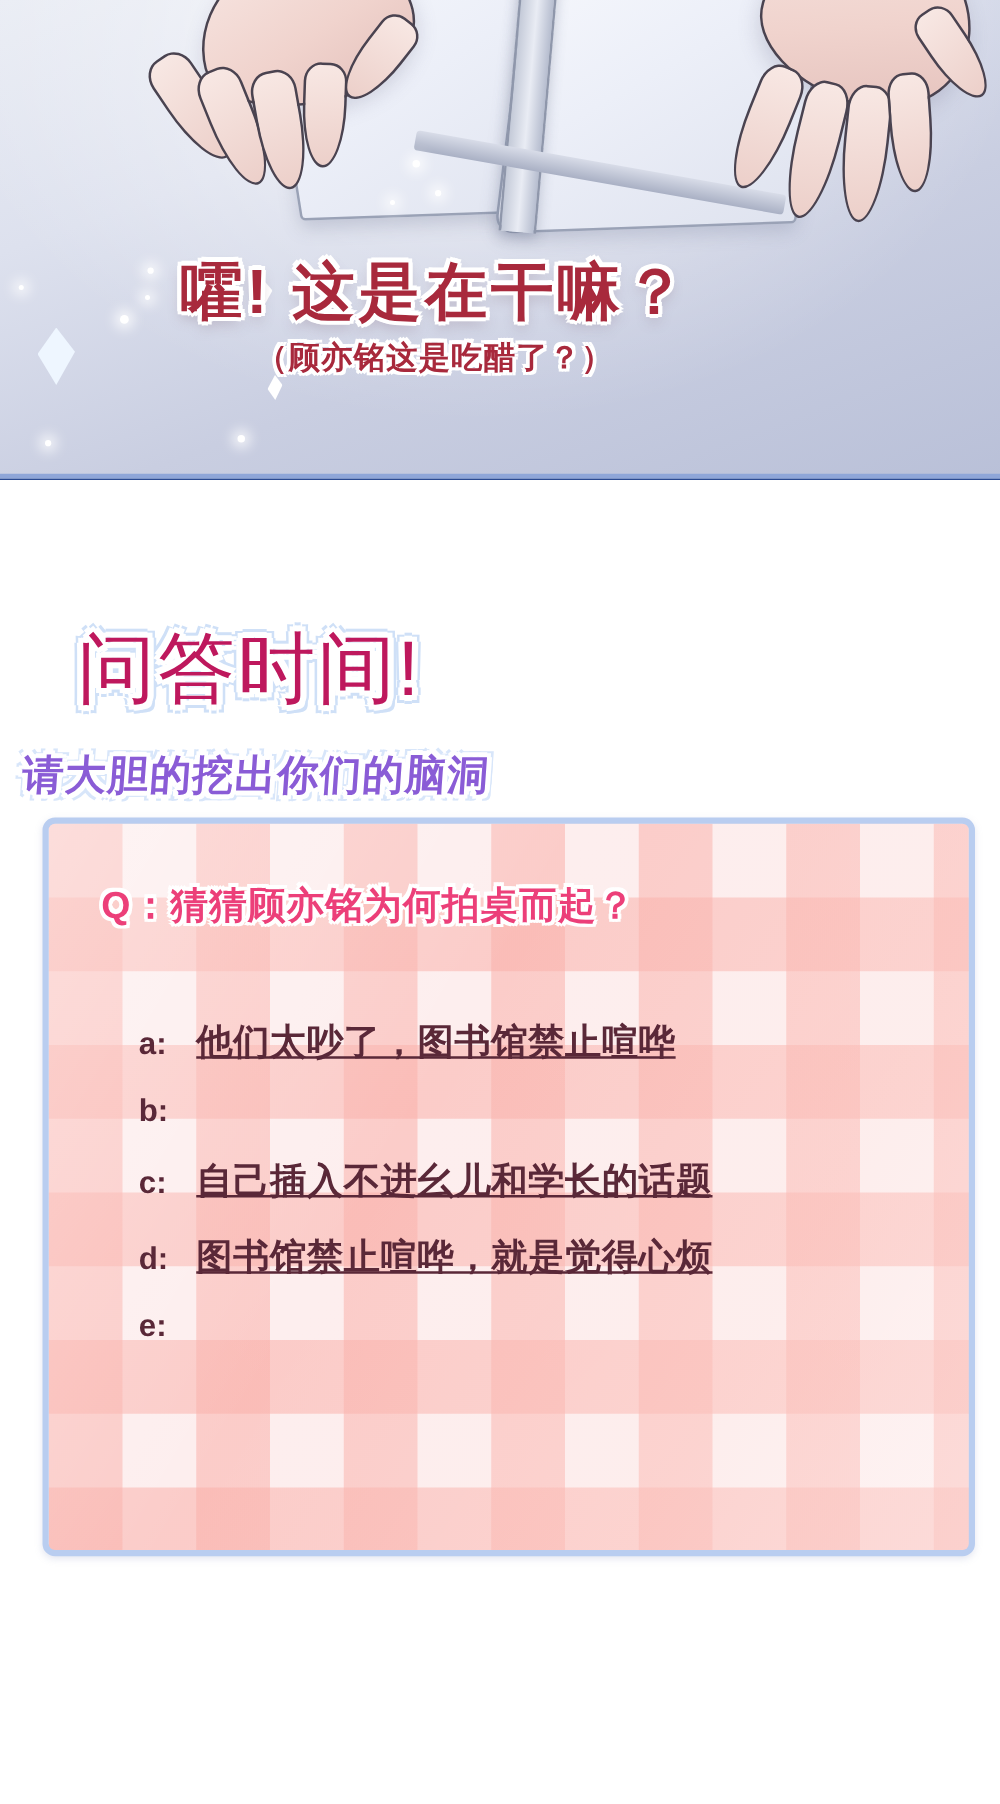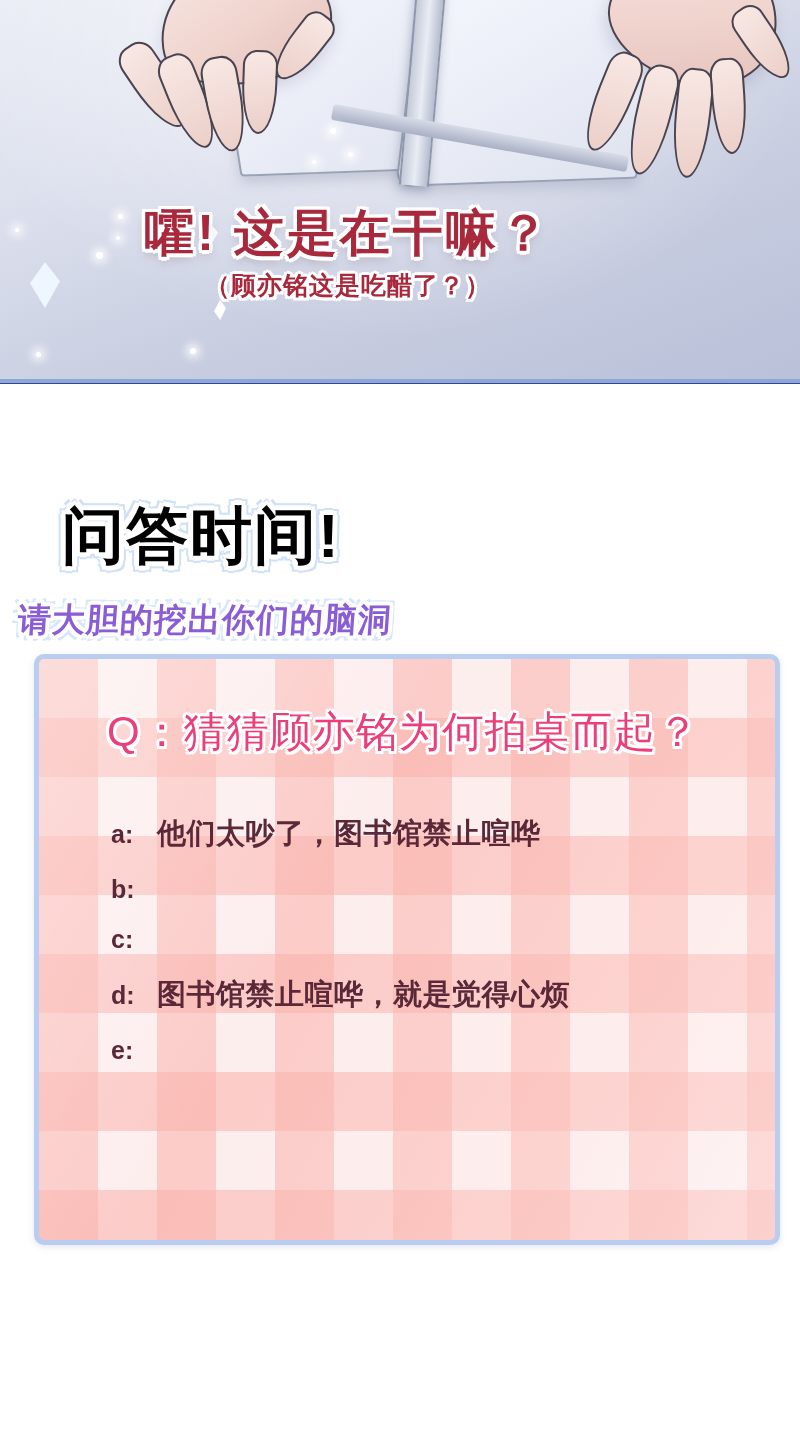--- a/index.html
+++ b/index.html
@@ -104,21 +104,21 @@
   }
 
   .divider-bar{position:absolute;left:0;top:383px;width:800px;height:8px;background:#2b4a91;}
   .divider-bar-lite{position:absolute;left:0;top:379px;width:800px;height:4px;background:#8fa6d8;}
 
   
   .panel-qa{position:absolute;left:0;top:391px;width:800px;height:1052px;background:#ffffff;}
 
   .qa-title{
     position:absolute;left:62px;top:114px;
-    font-size:62px;font-weight:bold;color:#000000;letter-spacing:2px;line-height:1;
+    font-size:62px;font-weight:normal;color:#be185d;letter-spacing:2px;line-height:1;
     text-shadow:
       -4px -4px 0 #fff, 4px -4px 0 #fff, -4px 4px 0 #fff, 4px 4px 0 #fff,
       0 -5px 0 #fff, 0 5px 0 #fff, -5px 0 0 #fff, 5px 0 0 #fff,
       -6px -6px 0 #cfe0f7, 6px -6px 0 #cfe0f7, -6px 6px 0 #cfe0f7, 6px 6px 0 #cfe0f7,
       0 -7px 0 #cfe0f7, 0 7px 0 #cfe0f7, -7px 0 0 #cfe0f7, 7px 0 0 #cfe0f7;
   }
   .qa-subtitle{
     position:absolute;left:18px;top:212px;
     font-size:33px;font-weight:bold;color:#8a5cd6;letter-spacing:1px;line-height:1;
     transform:skewX(-4deg);
@@ -139,34 +139,33 @@
     background-size:118px 118px, 118px 118px;
     box-shadow:0 2px 6px rgba(150,160,200,.25);
   }
   .qa-card-tint{
     position:absolute;inset:0;
     background:linear-gradient(120deg, rgba(255,255,255,.34) 0%, rgba(255,255,255,0) 40%, rgba(255,236,232,.22) 75%, rgba(255,255,255,.30) 100%);
   }
 
   .question{
     position:absolute;left:42px;top:45px;
-    font-size:42px;font-weight:normal;color:#ec3f79;letter-spacing:1px;white-space:nowrap;
+    font-size:30px;font-weight:bold;color:#ec3f79;letter-spacing:1px;white-space:nowrap;
     text-shadow:
       -2.5px -2.5px 0 #fff, 2.5px -2.5px 0 #fff, -2.5px 2.5px 0 #fff, 2.5px 2.5px 0 #fff,
       0 -3px 0 #fff, 0 3px 0 #fff, -3px 0 0 #fff, 3px 0 0 #fff;
-    margin-left: 26px;
   }
 
   .options{position:absolute;left:72px;top:155px;width:640px;}
   .option-row{
     display:flex;align-items:baseline;margin-bottom:21px;
     color:#5a2838;font-weight:bold;white-space:nowrap;
   }
   .option-key{font-size:25px;width:46px;flex:0 0 46px;letter-spacing:0px;}
-  .option-text{font-size:29px;letter-spacing:.5px;}
+  .option-text{font-size:29px;letter-spacing:.5px;text-decoration:underline;}
 </style>
 </head>
 <body>
 
 <div class="panel-top">
   <div class="desk-glow"></div>
 
   <div class="book">
     <div class="book-page page-left"></div>
     <div class="book-page page-right"></div>
@@ -227,20 +226,21 @@
     <div class="options">
       <div class="option-row">
         <span class="option-key">a:</span>
         <span class="option-text">他们太吵了，图书馆禁止喧哗</span>
       </div>
       <div class="option-row">
         <span class="option-key">b:</span>
       </div>
       <div class="option-row">
         <span class="option-key">c:</span>
+        <span class="option-text">自己插入不进幺儿和学长的话题</span>
       </div>
       <div class="option-row">
         <span class="option-key">d:</span>
         <span class="option-text">图书馆禁止喧哗，就是觉得心烦</span>
       </div>
       <div class="option-row">
         <span class="option-key">e:</span>
       </div>
     </div>
   </div>

